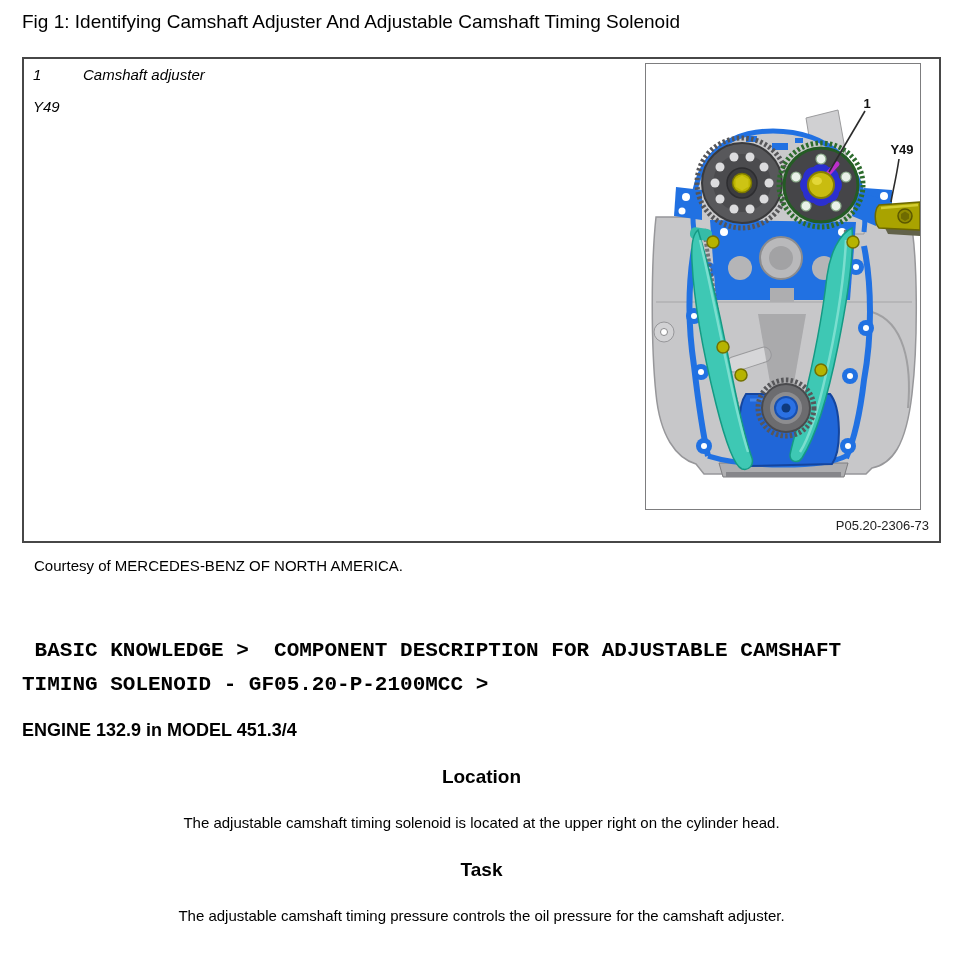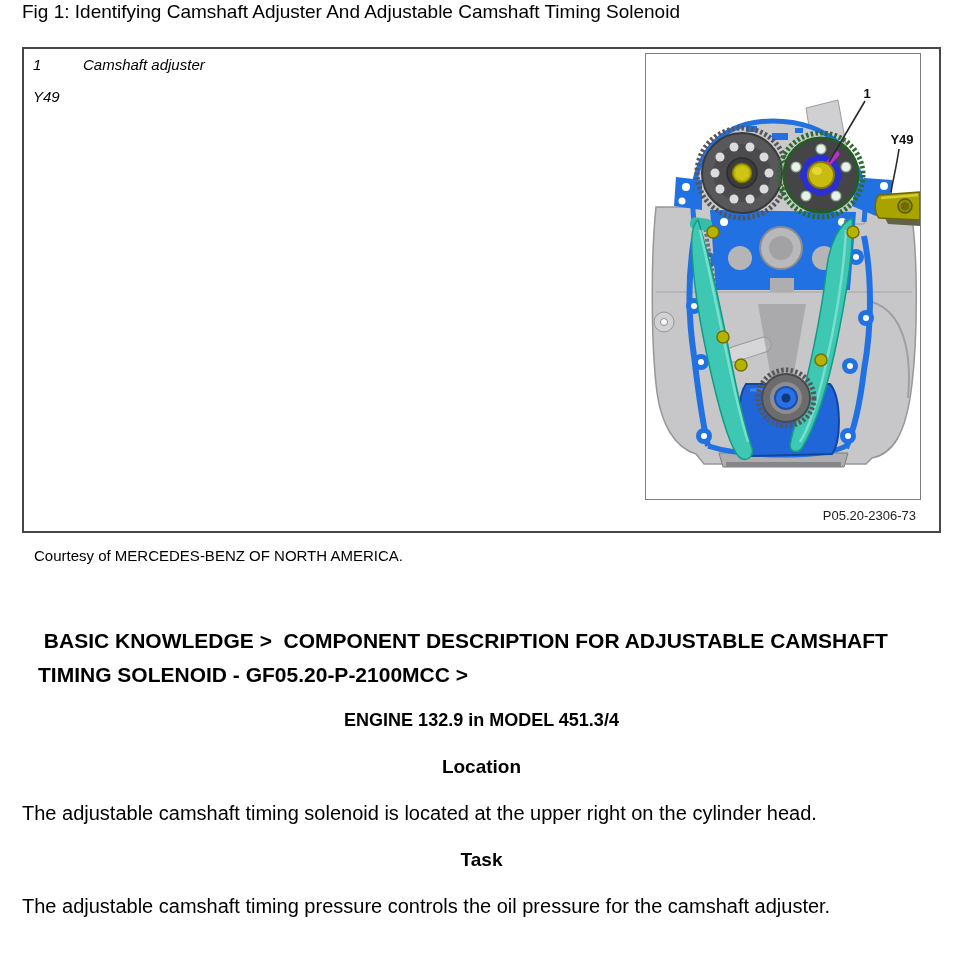--- a/index.html
+++ b/index.html
@@ -6,20 +6,21 @@
   body {
     width: 963px; height: 963px;
     background: #ffffff;
     color: #000000;
     font-family: "Liberation Sans", sans-serif;
     overflow: hidden;
   }
   .page { position: relative; padding: 0 22px; }
 
   .fig-title {
+    margin-top: 10px;
     font-size: 19px;
     line-height: 24px;
     font-weight: 400;
   }
 
   .fig-box {
     position: relative;
     margin-top: 23px;
     height: 482px;
     border: 2px solid #474747;
@@ -40,58 +41,59 @@
     left: 621px; top: 4px;
     width: 274px; height: 445px;
     border: 1px solid #7d7d7f;
     background: #ffffff;
     overflow: hidden;
   }
   .image-panel svg { display: block; }
 
   .part-number {
     position: absolute;
-    right: 23px; top: 459px;
+    right: 10px; top: 459px;
     font-size: 13px;
     color: #222;
   }
 
   .courtesy {
     margin-top: 14px;
     font-size: 15px;
     margin-left: 12px;
   }
 
   .main-heading {
-    margin: 60px 0 0 16px;
+    margin: 60px 0 0 0;
     font-size: 21px;
     line-height: 34px;
     font-weight: 700;
     white-space: pre-wrap;
+    font-family: Liberation Mono, monospace;
   }
 
   .engine-line {
     margin-top: 17px;
     font-size: 18px;
     line-height: 22px;
     font-weight: 700;
-    text-align: center;
   }
 
   .section-heading {
     margin-top: 24px;
     font-size: 19px;
     line-height: 23px;
     font-weight: 700;
     text-align: center;
   }
   .section-body {
     margin-top: 24px;
-    font-size: 20px;
+    font-size: 15px;
     line-height: 22px;
+    text-align: center;
   }
 
   svg text.callout {
     font-family: "Liberation Sans", sans-serif;
     font-size: 13px;
     font-weight: 700;
     fill: #111;
   }
 </style>
 </head>

